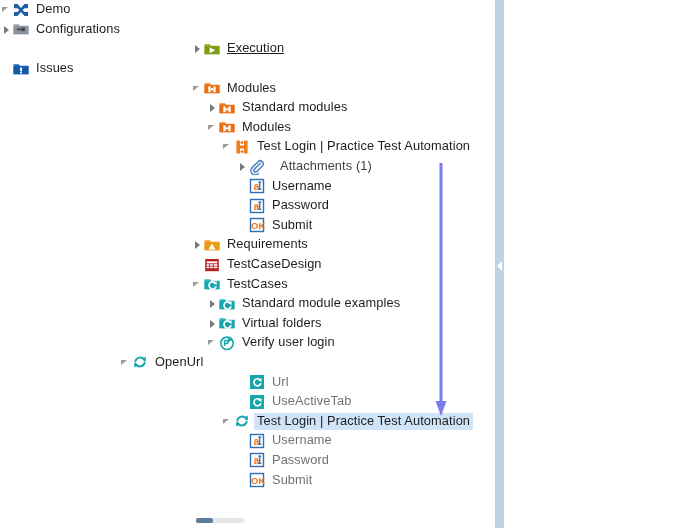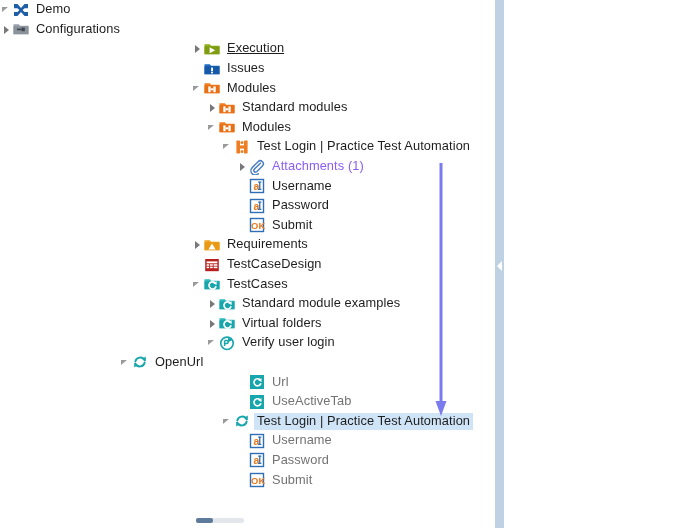--- a/index.html
+++ b/index.html
@@ -29,21 +29,21 @@
     font-size: 12.8px;
     color: #1d1d1d;
   }
   .row.sel .label { background: #cfe4f7; }
   .label {
     padding: 1px 3px 2px 3px;
     line-height: 14px;
     letter-spacing: .1px;
   }
   .label.dim { color: #737373; }
-  .label.muted { color: #8b5cf6; }
+  .label.muted { color: #404040; margin-left: 8px; }
 
   
   .exp {
     width: 13px; min-width: 13px; height: 13px;
     position: relative;
   }
   .exp.collapsed::before {
     content: "";
     position: absolute; left: 4px; top: 3px;
     border-left: 5px solid #787878;
@@ -154,21 +154,21 @@
         <span class="exp collapsed"></span>
         <span class="ico">
           <svg width="16" height="16" viewBox="0 0 16 16">
       <path d="M0.5 3.2 h5.3 l1.3 1.5 h8.4 v8.6 h-15 z" fill="#8fae1a"></path>
       <path d="M0.5 5.3 h15 v7.9 h-15 z" fill="#7f9d12"></path>
       <polygon points="5.6,6.3 11.2,9.3 5.6,12.2" fill="#ffffff"></polygon>
     </svg>
         </span>
         <span class="label">Execution</span>
       </div>
-      <div class="row" style="padding-left: 191px;">
+      <div class="row" style="">
         <span class="exp leaf"></span>
         <span class="ico">
           <svg width="16" height="16" viewBox="0 0 16 16">
       <path d="M0.5 3.2 h5.3 l1.3 1.5 h8.4 v8.6 h-15 z" fill="#1f6bbf"></path>
       <path d="M0.5 5.3 h15 v7.9 h-15 z" fill="#1559a8"></path>
       <rect x="7.1" y="6.6" width="1.9" height="3.6" fill="#ffffff"></rect>
       <rect x="7.1" y="10.8" width="1.9" height="1.6" fill="#ffffff"></rect>
     </svg>
         </span>
         <span class="label">Issues</span>

